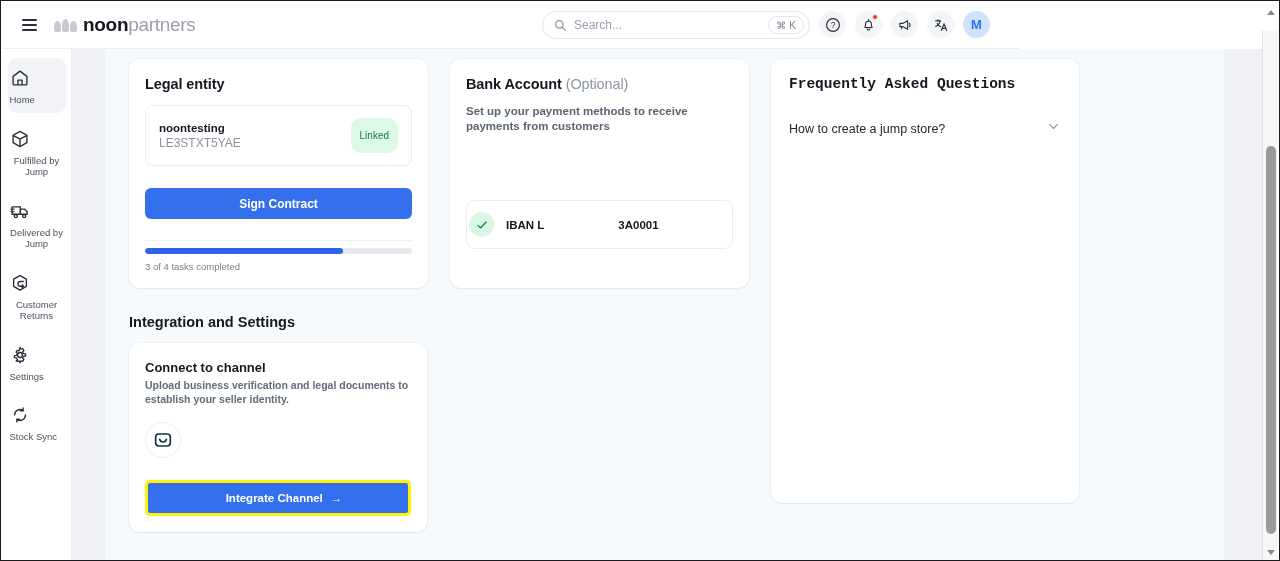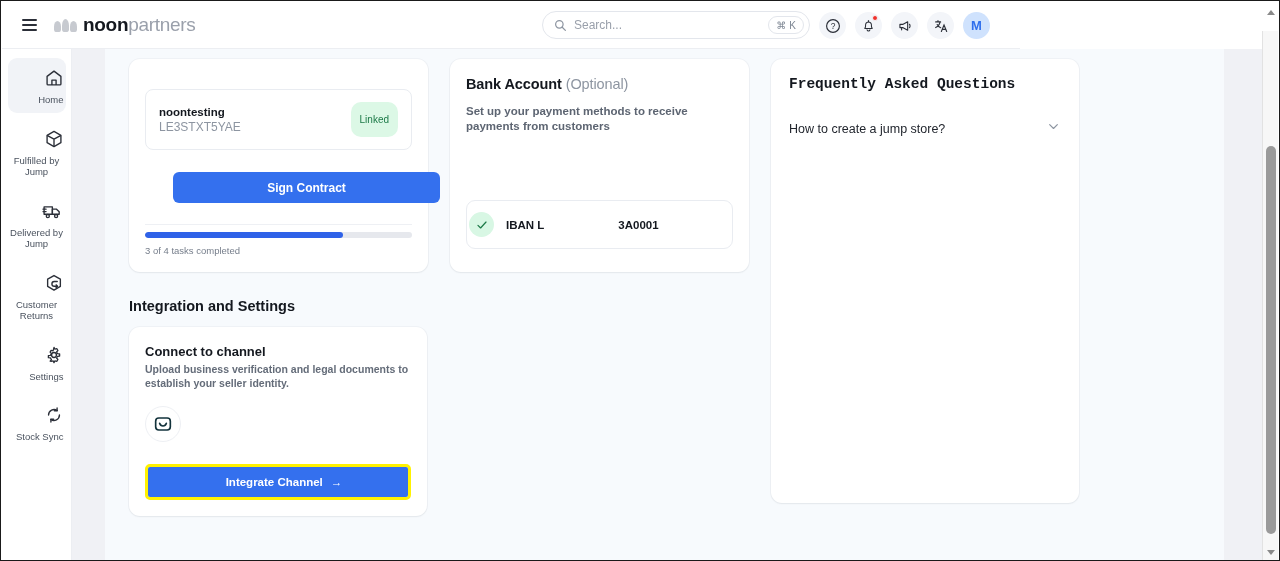--- a/index.html
+++ b/index.html
@@ -38,21 +38,21 @@
   .brand-mark i {
     display: block; width: 7px; height: 11px; background: #9aa0ab;
     border-radius: 50% 50% 22% 22%;
   }
   .brand-mark i:nth-child(2) { height: 13px; }
   .brand-text { font-size: 19px; letter-spacing: -.3px; }
   .brand-text b { color: #14181f; font-weight: 700; }
   .brand-text s { text-decoration: none; color: #9aa0ab; font-weight: 400; }
 
   .header-right {
-    margin-left: auto; display: flex; align-items: flex-end; gap: 9px;
+    margin-left: auto; display: flex; align-items: flex-start; gap: 9px;
     padding-right: 30px;
   }
   .searchbox {
     width: 268px; height: 28px; border: 1px solid #e3e6ec; border-radius: 15px;
     display: flex; align-items: center; padding: 0 5px 0 11px; background: #fff;
     cursor: text;
   }
   .searchbox .mag { width: 13px; height: 13px; flex: none; }
   .searchbox .ph { font-size: 12px; color: #9aa0ab; margin-left: 7px; flex: 1; }
   .kbd {
@@ -77,21 +77,21 @@
 
   
   .rail {
     position: absolute; top: 48px; left: 1px;
     width: 70px; height: 512px;
     background: #ffffff; border-right: 1px solid #eceef2;
     padding-top: 9px; z-index: 15;
   }
   .rail-item {
     width: 58px; margin: 0 auto 6px; border-radius: 9px;
-    display: flex; flex-direction: column; align-items: flex-end;
+    display: flex; flex-direction: column; align-items: flex-start;
     padding: 9px 2px 7px; cursor: pointer;
   }
   .rail-item.active { background: #f1f3f7; }
   .rail-ico { height: 22px; display: flex; align-items: center; justify-content: center; }
   .rail-lbl {
     margin-top: 5px; font-size: 9.5px; line-height: 11.5px;
     text-align: center; color: #4a525e;
   }
 
   
@@ -137,21 +137,21 @@
   .entity-id { font-size: 12px; color: #8d95a1; margin-top: 2px; }
   .pill-linked {
     margin-left: auto; background: #dcf8e6; color: #1d7a48;
     font-size: 10px; border-radius: 10px; padding: 12px 9px; font-weight: 500;
   }
 
   .btn-primary {
     margin-top: 22px; width: 100%; height: 31px; border: none; border-radius: 6px;
     background: #3470ee; color: #fff; font-size: 12px; font-weight: 700;
     cursor: pointer; display: flex; align-items: center; justify-content: center;
-    gap: 7px; font-family: inherit; margin-left: 28px;
+    gap: 7px; font-family: inherit;
   }
   .divider-soft { margin-top: 21px; height: 1px; background: #eef0f4; }
   .track {
     margin-top: 7px; height: 6px; border-radius: 4px; background: #e6e8ed; overflow: hidden;
   }
   .fill { height: 100%; border-radius: 4px; background: #2f62e8; }
   .track-lbl { margin-top: 7px; font-size: 9.5px; color: #767e8b; }
 
   .bank-spacer { height: 66px; }
   .iban-box {
@@ -356,20 +356,21 @@
   </div>
 
   <div class="shell">
     <div class="page-card">
       <div class="grid">
 
         <div class="col-left">
           <div class="row-top">
 
             <div class="card card-pad" style="width:299px;">
+              <div class="card-title">Legal entity</div>
 
               <div class="entity-box">
                 <div>
                   <div class="entity-name">noontesting</div>
                   <div class="entity-id">LE3STXT5YAE</div>
                 </div>
                 <span class="pill-linked">Linked</span>
               </div>
 
               <button class="btn-primary">Sign Contract</button>

